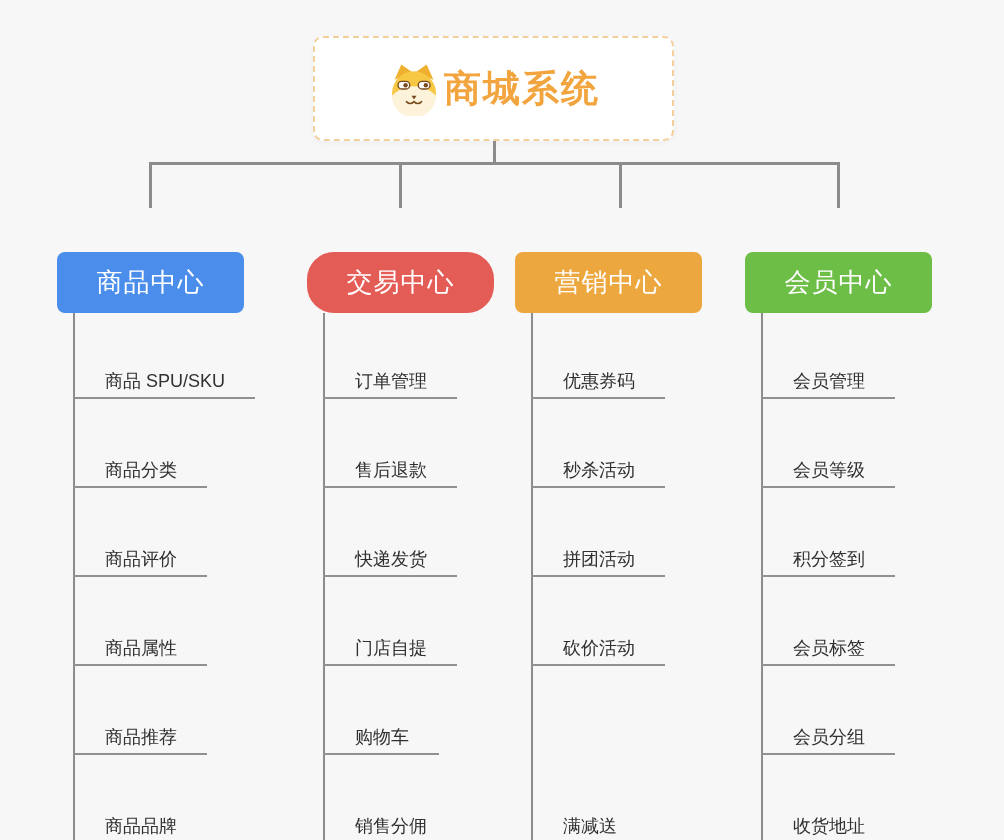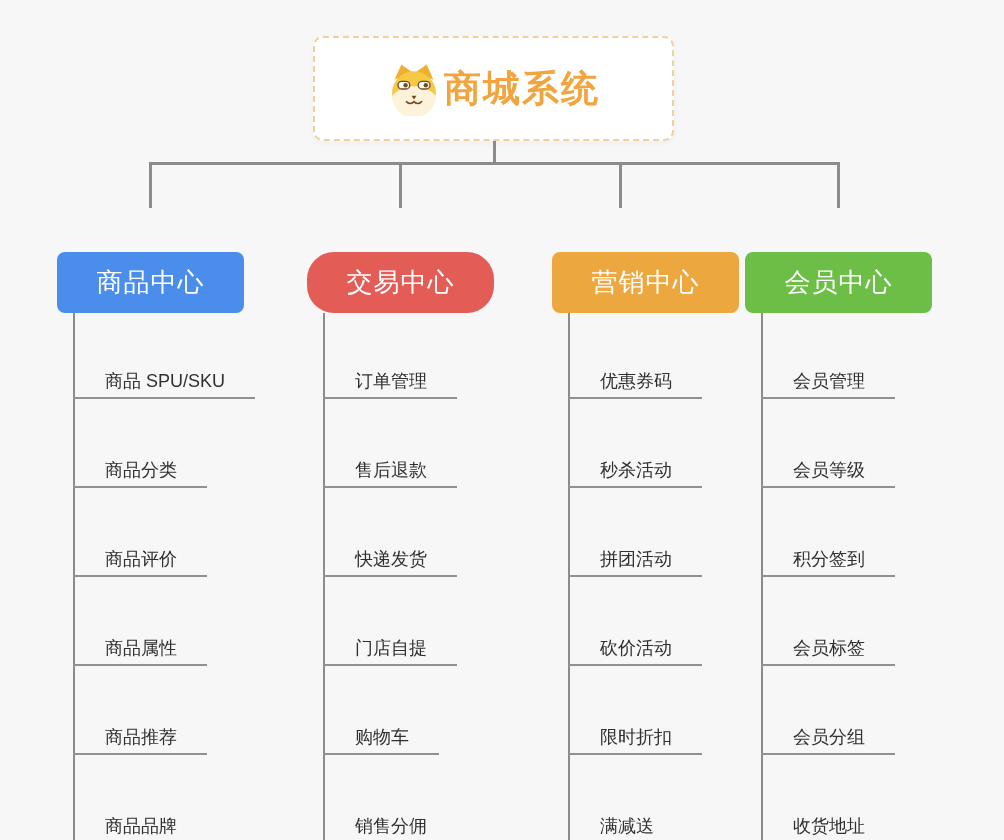--- a/index.html
+++ b/index.html
@@ -45,21 +45,21 @@
   .drop       { top: 162px; width: 3px; height: 46px; }
   .drop-1 { left: 149px; }
   .drop-2 { left: 399px; }
   .drop-3 { left: 619px; }
   .drop-4 { left: 837px; }
 
   
   .branch { position: absolute; top: 0; height: 783px; width: 240px; margin-top: 45px; }
   .b1 { left: 57px; }
   .b2 { left: 307px; }
-  .b3 { left: 552px; text-decoration: underline; }
+  .b3 { left: 515px; text-decoration: underline; }
   .b4 { left: 745px; }
 
   .bhead {
     position: absolute;
     left: 0; top: 207px;
     width: 187px; height: 61px;
     border-radius: 8px;
     display: flex;
     align-items: center;
     justify-content: center;
@@ -141,21 +141,20 @@
     <div class="bitem i6">销售分佣</div>
   </div>
 
   <div class="branch b3">
     <div class="bhead" style="background-color: rgb(237, 167, 63);">营销中心</div>
     <div class="btrunk"></div>
     <div class="bitem i1">优惠券码</div>
     <div class="bitem i2">秒杀活动</div>
     <div class="bitem i3">拼团活动</div>
     <div class="bitem i4">砍价活动</div>
-    <div class="bitem i5">限时折扣</div>
     <div class="bitem i6">满减送</div>
   </div>
 
   <div class="branch b4">
     <div class="bhead" style="background-color: rgb(108, 190, 70);">会员中心</div>
     <div class="btrunk"></div>
     <div class="bitem i1">会员管理</div>
     <div class="bitem i2">会员等级</div>
     <div class="bitem i3">积分签到</div>
     <div class="bitem i4">会员标签</div>

